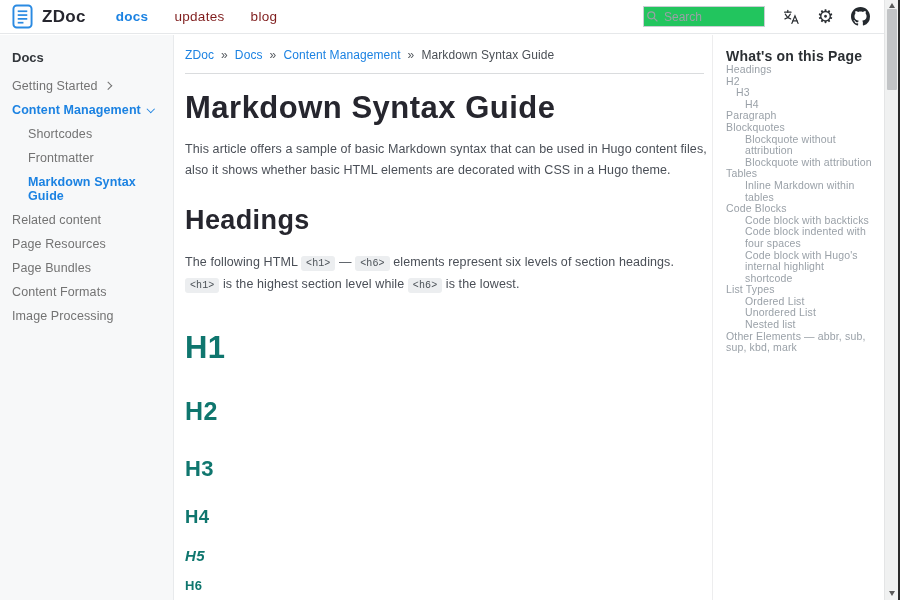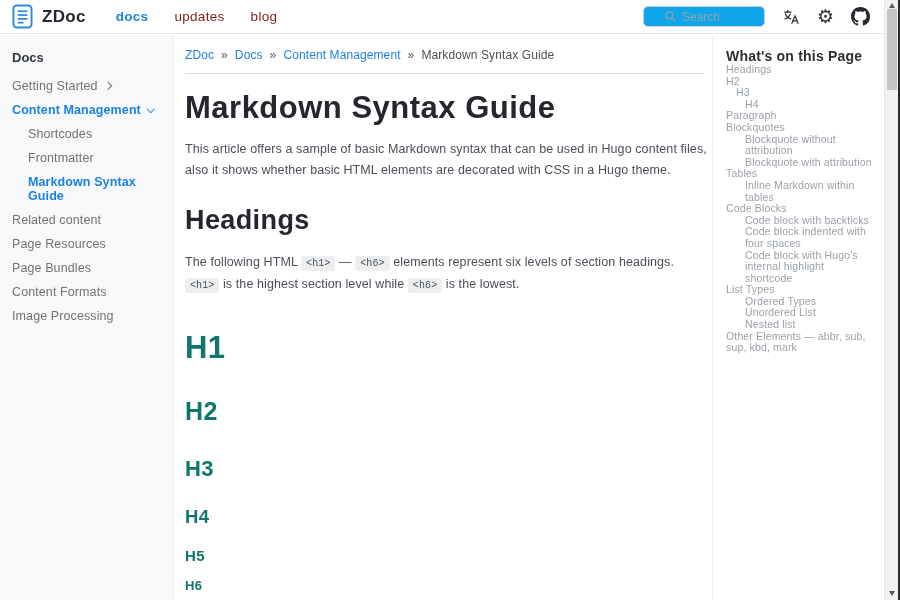--- a/index.html
+++ b/index.html
@@ -9,21 +9,21 @@
   
   .navbar { position:absolute; top:0; left:0; right:16px; height:34px; background:#fff;
             border-bottom:1px solid #e6e8ea; display:flex; align-items:center; z-index:5; padding:0 14px 0 12px; }
   .logo { display:inline-flex; margin-right:9px; cursor:pointer; }
   .brand { font-size:17px; font-weight:bold; color:#26262e; letter-spacing:.3px; cursor:pointer; }
   .nav-links { display:flex; margin-left:30px; gap:26px; }
   .nav-link { font-size:13.5px; color:#7f1d1d; cursor:pointer; letter-spacing:.3px; }
   .nav-link.active { color:#1b82e2; font-weight:bold; }
   .nav-right { margin-left:auto; display:flex; align-items:center; gap:17px; }
   .search-box { display:flex; align-items:center; width:122px; height:21px; border:1px solid #c9ced3;
-                border-radius:5px; padding:0 20px; background:#0ea5e9; }
+                border-radius:0; padding:0 2px; background:#22c55e; }
   .search-box input { border:none; outline:none; width:86px; font-size:12px; margin-left:5px;
                       font-family:"Liberation Sans",sans-serif; color:#444; background:transparent; }
   .search-box input::placeholder { color:#9aa0a6; }
   .icon-btn { display:inline-flex; align-items:center; justify-content:center; cursor:pointer; color:#2b2f33; }
   .gear { font-family:"DejaVu Sans",sans-serif; font-size:19px; line-height:19px; color:#2b2f33; }
 
   
   .sidebar { position:absolute; top:35px; left:0; bottom:0; width:174px; background:#f7f8f9;
              border-right:1px solid #e8eaec; padding-top:15px; }
   .side-title { font-size:13px; font-weight:bold; color:#33373c; padding:0 12px 9px 12px; }
@@ -47,21 +47,21 @@
   .intro { font-size:12.5px; line-height:21px; color:#4a4f57; margin-top:13px; width:522px; letter-spacing:.1px; }
   .sec-heading { font-size:27px; font-weight:bold; color:#26262e; letter-spacing:.4px; margin-top:24px; }
   .rich-para { font-size:12.5px; line-height:21px; color:#4a4f57; margin-top:16px; width:526px; letter-spacing:.1px; }
   .inline-code { font-family:"Liberation Mono",monospace; font-size:10px; background:#eceef0; color:#4a5056;
                  padding:2px 5px; border-radius:3px; white-space:nowrap; }
   .hd { font-weight:bold; color:#0f766e; letter-spacing:.4px; line-height:1.05; }
   .hd1 { font-size:31px; margin-top:36px; }
   .hd2 { font-size:25px; margin-top:33px; }
   .hd3 { font-size:22px; margin-top:33px; }
   .hd4 { font-size:18.5px; margin-top:27px; }
-  .hd5 { font-size:15px; margin-top:22px; }
+  .hd5 { font-size:15px; margin-top:22px;font-style:italic; }
   .hd6 { font-size:13px; margin-top:15px; }
 
   
   .toc { position:absolute; top:35px; left:712px; width:172px; bottom:0; background:#fff;
          border-left:1px solid #ededee; padding:13px 10px 0 13px; }
   .toc-title { font-size:14px; font-weight:bold; color:#2b2f33; letter-spacing:.2px; }
   .toc-item { font-size:10.5px; line-height:11.6px; color:#9aa1a8; cursor:pointer; letter-spacing:.15px; }
   .toc-item.ind1 { padding-left:10px; }
   .toc-item.ind2 { padding-left:19px; }
 
@@ -201,21 +201,21 @@
       <div class="toc-item">Blockquotes</div>
       <div class="toc-item ind2">Blockquote without attribution</div>
       <div class="toc-item ind2">Blockquote with attribution</div>
       <div class="toc-item">Tables</div>
       <div class="toc-item ind2">Inline Markdown within tables</div>
       <div class="toc-item">Code Blocks</div>
       <div class="toc-item ind2">Code block with backticks</div>
       <div class="toc-item ind2">Code block indented with four spaces</div>
       <div class="toc-item ind2">Code block with Hugo's internal highlight shortcode</div>
       <div class="toc-item">List Types</div>
-      <div class="toc-item ind2">Ordered Types</div>
+      <div class="toc-item ind2">Ordered List</div>
       <div class="toc-item ind2">Unordered List</div>
       <div class="toc-item ind2">Nested list</div>
       <div class="toc-item">Other Elements — abbr, sub, sup, kbd, mark</div>
     </div>
 </aside>
 
 <div class="scrollbar">
   <div class="sb-up">
       <span class="tri"></span>
     </div>

